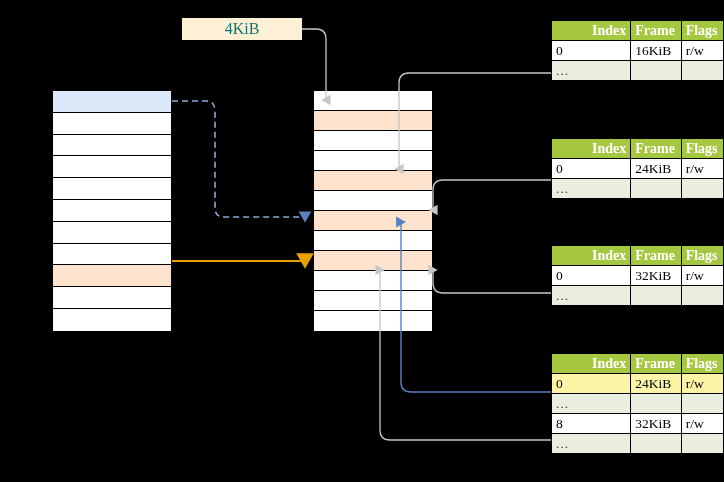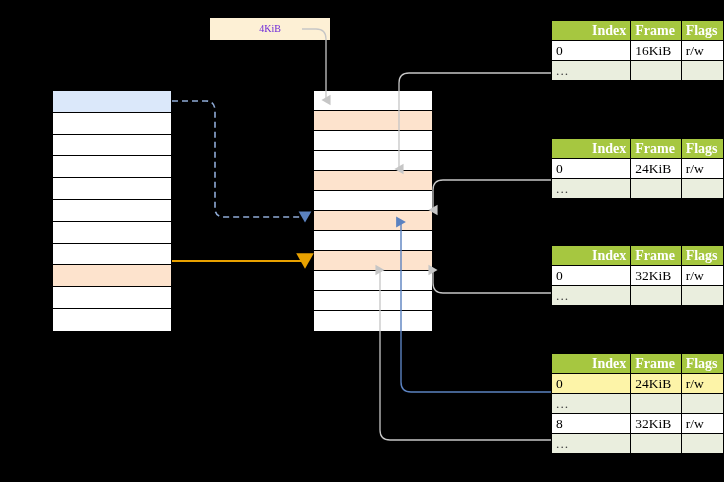--- a/index.html
+++ b/index.html
@@ -22,22 +22,22 @@
   .pt th{background:#a6c740;color:#ffffff;font-weight:bold;
       font-size:14px;border-color:#000;}
   .pt td.val{background:#ffffff;}
   .pt td.ell{background:#eaeede;color:#444;letter-spacing:1px;}
   .pt td.hl{background:#fdf4a8;}
   .pt .c-idx{width:58px;padding-left:40px;}
   .pt .c-frm{width:62px;}
   .pt .c-flg{width:52px;}
 
   
-  .tag{position:absolute;background:#fdf0d5;color:#6d28d9;
-       font-size:10px;text-align:center;line-height:22px;margin-left:28px;}
+  .tag{position:absolute;background:#fdf0d5;color:#0f766e;
+       font-size:16px;text-align:center;line-height:22px;}
 
   
   #wires{position:absolute;left:0;top:0;width:724px;height:482px;
          pointer-events:none;}
 </style>
 </head>
 <body>
 
 <div id="stage">
 

